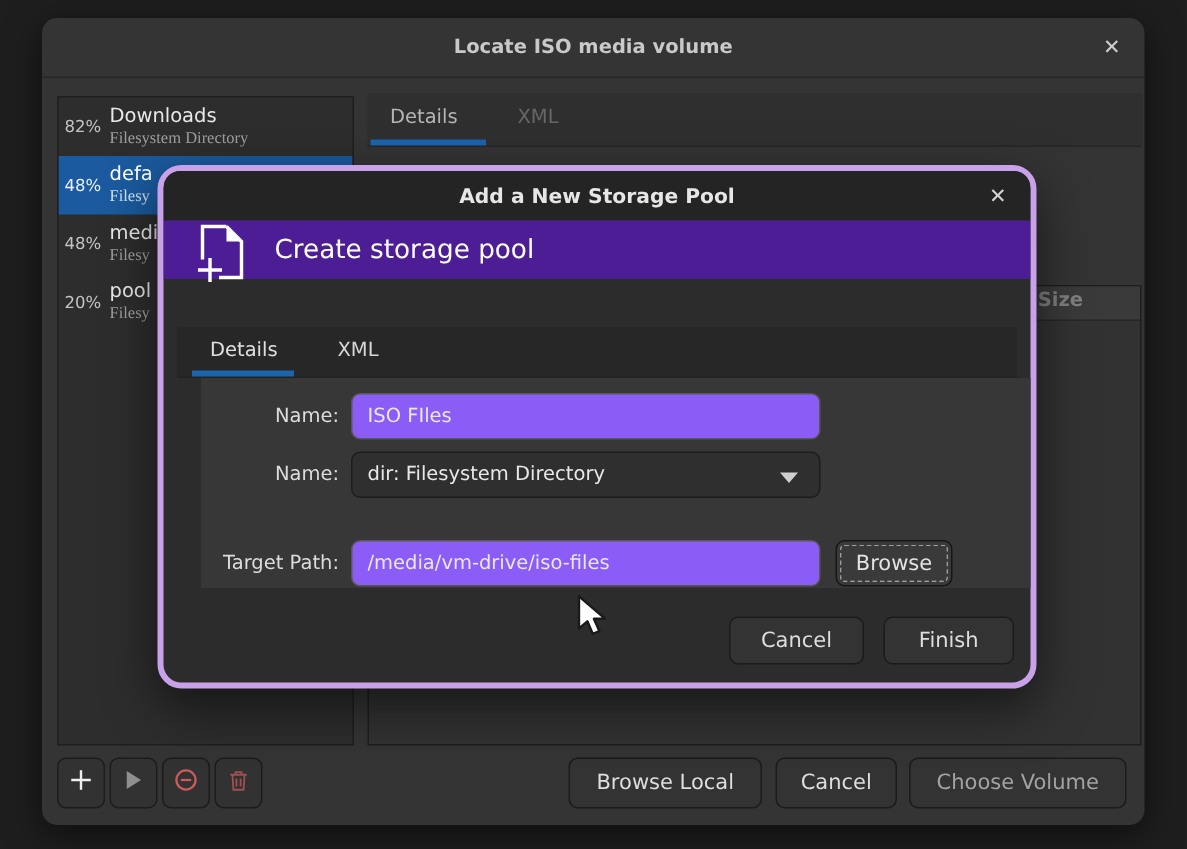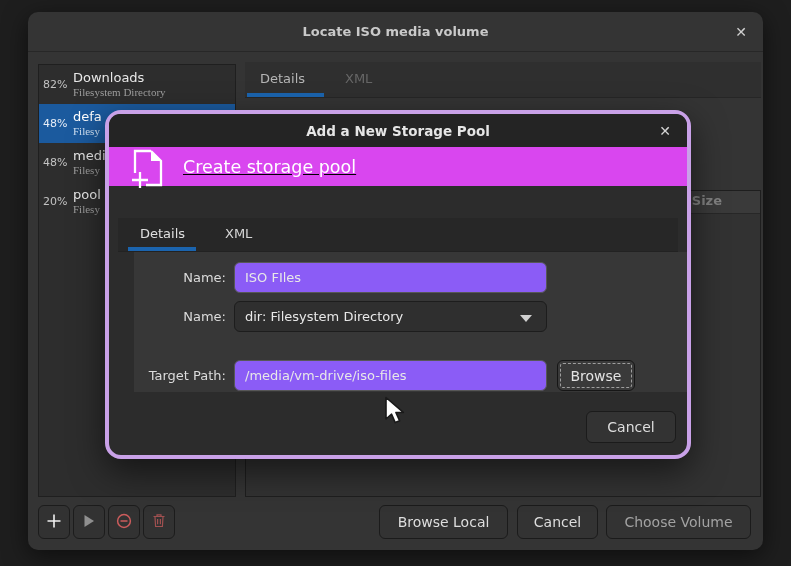--- a/index.html
+++ b/index.html
@@ -57,22 +57,22 @@
   
   .dialog{position:absolute;left:105px;top:110px;width:586px;height:349px;
           border:4px solid #c9a1e8;border-radius:16px;background:#2c2c2c;
           box-shadow:0 12px 34px rgba(0,0,0,.55);z-index:10;}
   .dialog-inner{position:absolute;inset:0;border-radius:11px;overflow:hidden;}
   .dlg-titlebar{position:absolute;left:0;top:0;width:100%;height:33px;background:#242424;
                 display:flex;align-items:center;justify-content:center;}
   .dlg-title{font-size:13.5px;font-weight:bold;color:#e6e6e6;}
   .dlg-close{position:absolute;right:16px;top:0;height:33px;display:flex;align-items:center;
              color:#d5d5d5;font-size:14px;}
-  .banner{position:absolute;left:0;top:33px;width:100%;height:39px;background:#d946ef;
-          display:flex;align-items:center;text-decoration:underline;}
+  .banner{position:absolute;left:0;top:33px;width:100%;height:39px;background:#4c1d95;
+          display:flex;align-items:center;}
   .banner-icon{margin-left:20px;width:38px;height:44px;flex:0 0 38px;}
   .banner-text{margin-left:16px;font-size:17.5px;color:#ffffff;}
 
   .notebook{position:absolute;left:9px;top:104px;width:560px;height:174px;}
   .nb-tabs{position:absolute;left:0;top:0;width:100%;height:34px;background:#272727;
            border-bottom:1px solid #222222;}
   .nb-tab{position:absolute;top:8px;font-size:13px;color:#e0e0e0;}
   .nb-tab.t1{left:22px;}
   .nb-tab.t2{left:107px;color:#d6d6d6;}
   .nb-underline{position:absolute;left:10px;bottom:0;width:68px;height:4px;background:#1b64ae;}
@@ -229,20 +229,21 @@
             <span class="combo-arrow"></span>
           </div>
           <div class="frm-label l-target">Target Path:</div>
           <input class="field f-target" type="text" value="/media/vm-drive/iso-files" style="">
           <button class="b-browse">Browse</button>
         </div>
       </div>
 
       <div class="dlg-buttons">
         <button class="btn b-dlg-cancel">Cancel</button>
+        <button class="btn b-dlg-finish">Finish</button>
       </div>
 
     </div>
   </div>
 
   <div class="cursor">
     <svg width="28" height="30" viewBox="0 0 28 30">
       <path d="M3 1.5 L3 23 L8.6 18.2 L12.2 26.6 L16.6 24.7 L12.9 16.5 L20.3 16.4 Z" fill="#ffffff" stroke="#1a1a1a" stroke-width="1.6" stroke-linejoin="round"></path>
     </svg>
   </div>

